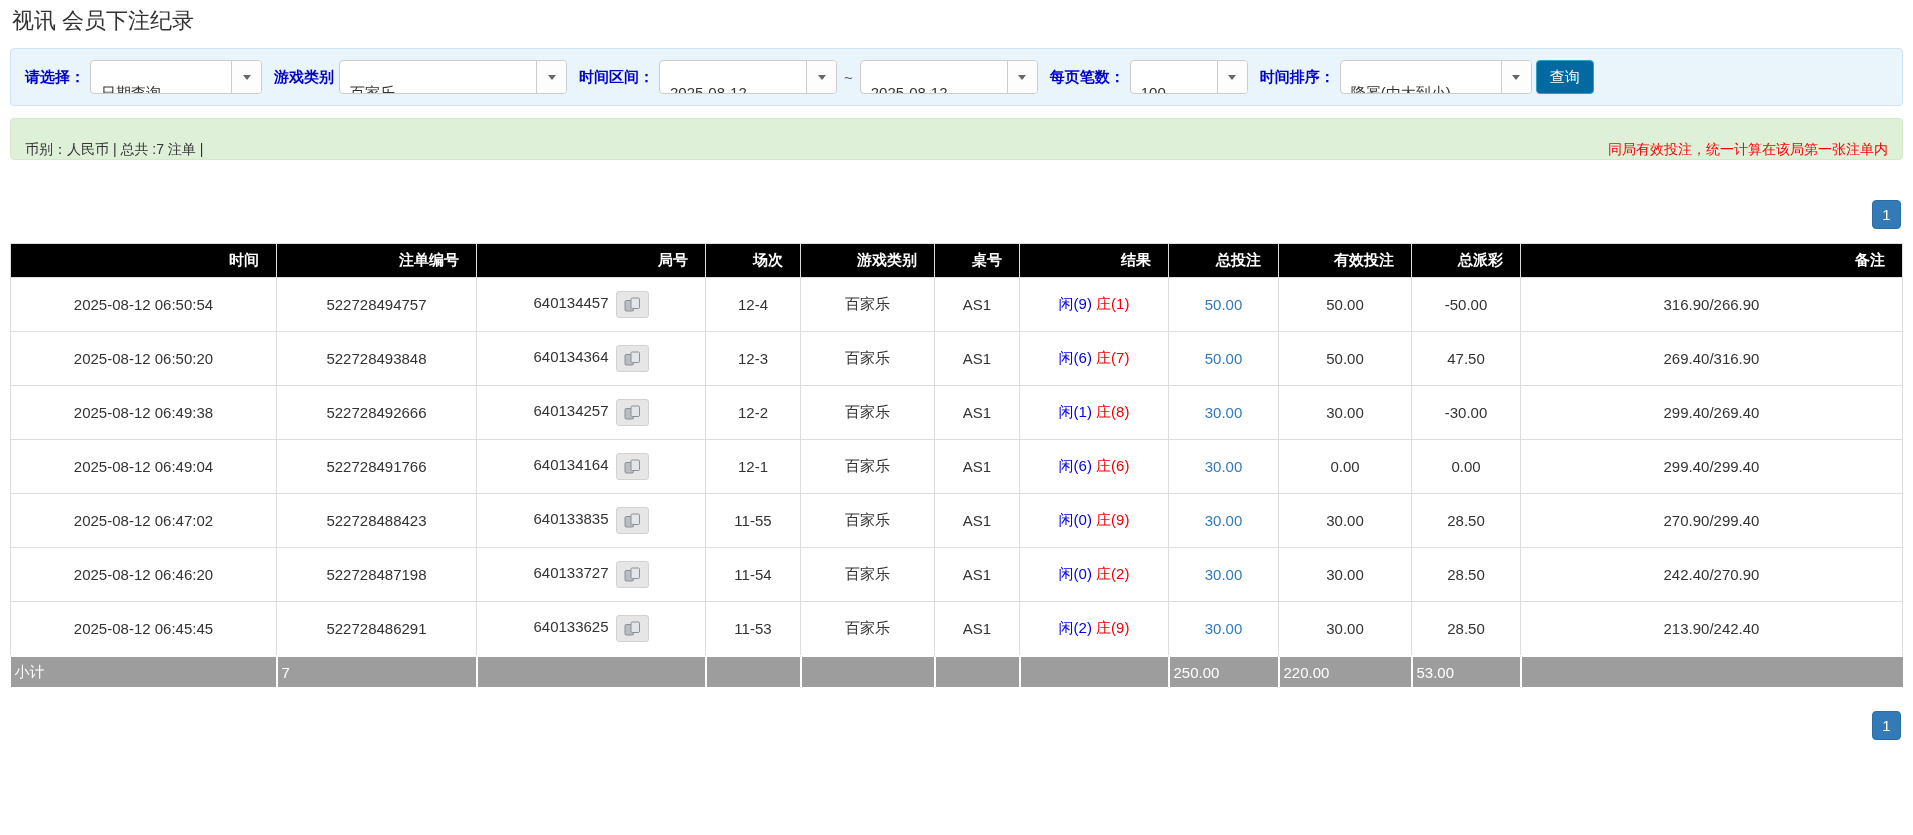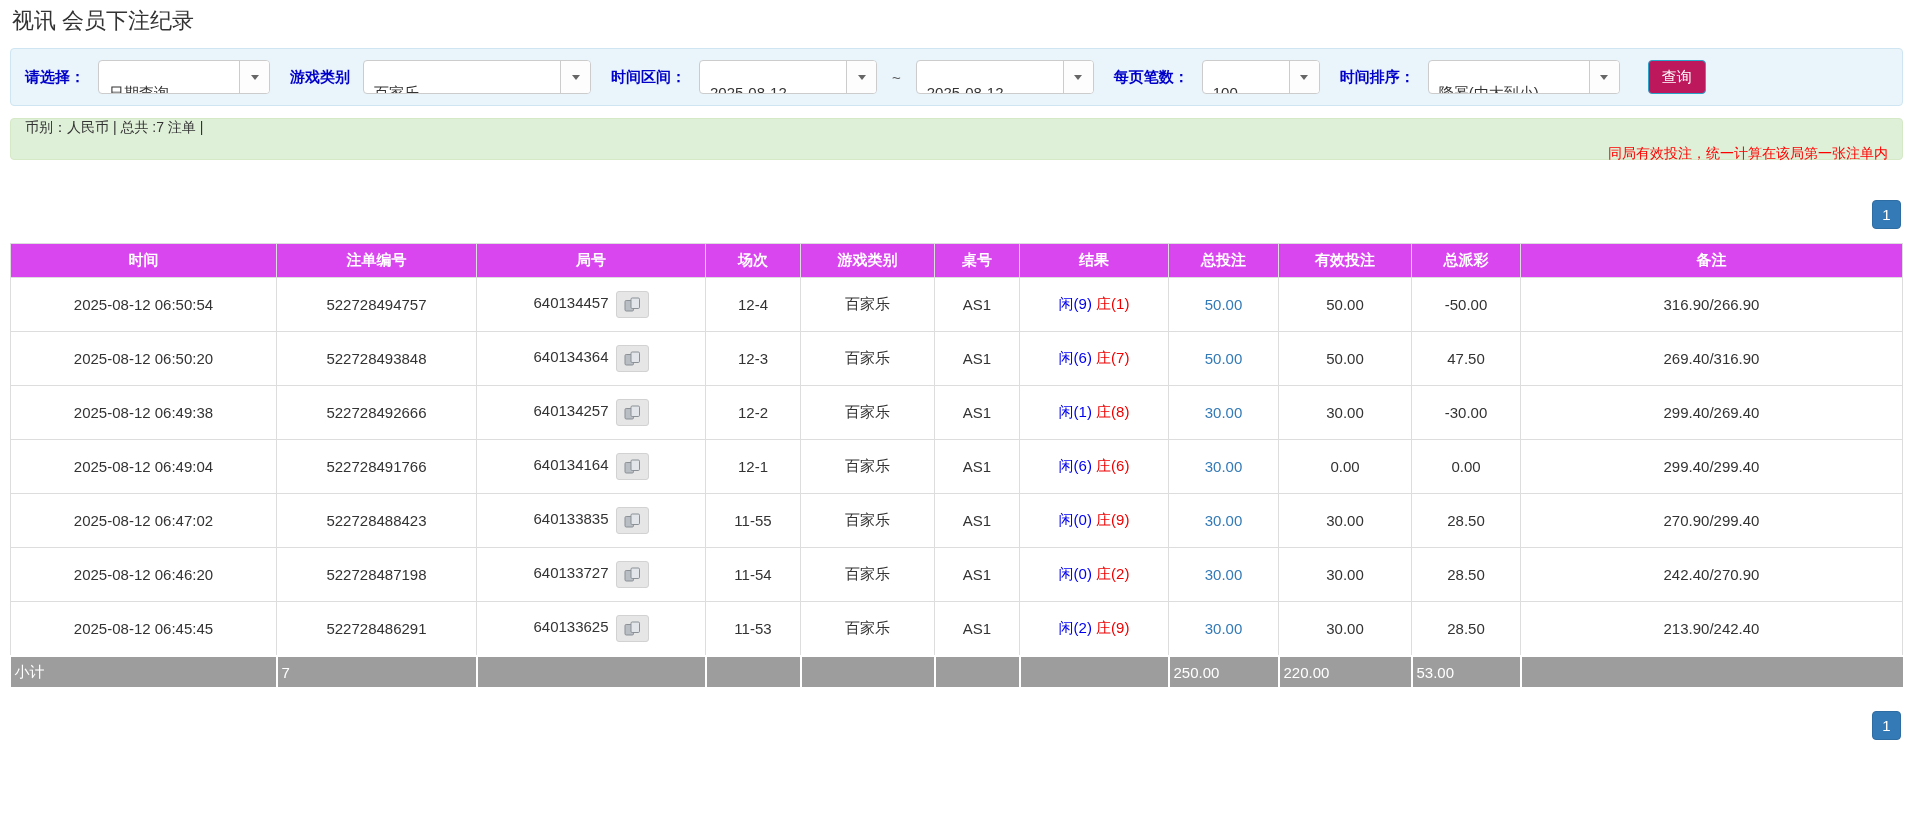--- a/index.html
+++ b/index.html
@@ -8,21 +8,21 @@
     font-family:"Liberation Sans","DejaVu Sans",sans-serif;
     color:#333; font-size:15px;
   }
   .page { box-sizing:border-box; width:1913px; min-height:835px; padding:4px 10px; }
 
   .page-title { font-size:22px; color:#333; margin:2px 0 12px 2px; font-weight:normal; }
 
   
   .filter-bar {
     background:#e9f4fb; border:1px solid #cfe6f2; border-radius:4px;
-    padding:11px 10px; display:flex; align-items:center; white-space:nowrap;gap:8px;
+    padding:11px 10px; display:flex; align-items:center; white-space:nowrap;
   }
   .flabel { color:#0000c8; font-weight:bold; font-size:15px; margin:0 5px 0 12px; }
   .flabel.first { margin-left:4px; }
   .combo {
     display:inline-flex; align-items:stretch; background:#fff;
     border:1px solid #ccc; border-radius:4px; height:34px; box-sizing:border-box; overflow:hidden;
   }
   .combo-text {
     flex:1; padding:0 10px; line-height:32px; font-size:15px; color:#333;
     text-align:left; overflow:hidden; white-space:nowrap;margin-top:16px;
@@ -30,50 +30,50 @@
   .combo-caret {
     width:30px; padding:0; margin:0; border:none; border-left:1px solid #ccc;
     background:#fdfdfd; cursor:pointer; display:flex; align-items:center; justify-content:center;
   }
   .caret {
     display:inline-block; width:0; height:0;
     border-left:4px solid transparent; border-right:4px solid transparent; border-top:5px solid #666;
   }
   .tilde { color:#555; margin:0 7px; }
   .search-btn {
-    background:#be185d; color:#fff; border:1px solid #28a4c9; border-radius:4px;
-    height:34px; padding:0 13px; font-size:15px; margin-left:20px; cursor:pointer;
+    background:#0369a1; color:#fff; border:1px solid #28a4c9; border-radius:4px;
+    height:34px; padding:0 13px; font-size:15px; margin-left:4px; cursor:pointer;
   }
 
   
   .info-bar {
     margin-top:12px; background:#dff0d8; border:1px solid #d6e9c6; border-radius:4px;
-    padding:0 14px; height:40px; display:flex; align-items:flex-start; justify-content:space-between;
+    padding:0 14px; height:40px; display:flex; align-items:flex-end; justify-content:space-between;
     font-size:14px;
   }
   .info-left { color:#333; }
   .info-right { color:#ff0000;margin-top:26px; }
 
   
   .pager { display:flex; justify-content:flex-end; }
   .pager.top { margin:40px 2px 14px 0; }
   .pager.bottom { margin:22px 2px 10px 0; }
   .page-btn {
     min-width:29px; height:29px; background:#337ab7; color:#fff;
     border:1px solid #2e6da4; border-radius:4px; font-size:15px; cursor:pointer; padding:0 6px;
   }
 
   
   table.records {
     width:100%; border-collapse:collapse; table-layout:fixed;
     font-size:15px;
   }
   .records th {
-    background:#d946ef; color:#fff; font-weight:bold; height:33px;
-    border:1px solid #ddd; text-align:center; padding:0 17px;
+    background:#000000; color:#fff; font-weight:bold; height:33px;
+    border:1px solid #ddd; text-align:right; padding:0 17px;
   }
   .records tbody td {
     background:#fff; border:1px solid #ddd; text-align:center;
     height:53px; padding:0 4px; overflow:hidden; color:#333;
   }
   .records tfoot td {
     background:#9d9d9d; color:#fff; border:2px solid #fff;
     text-align:left; height:30px; padding:0 4px; font-size:15px;
   }
   .records tfoot tr td:first-child { border-left:none; }

